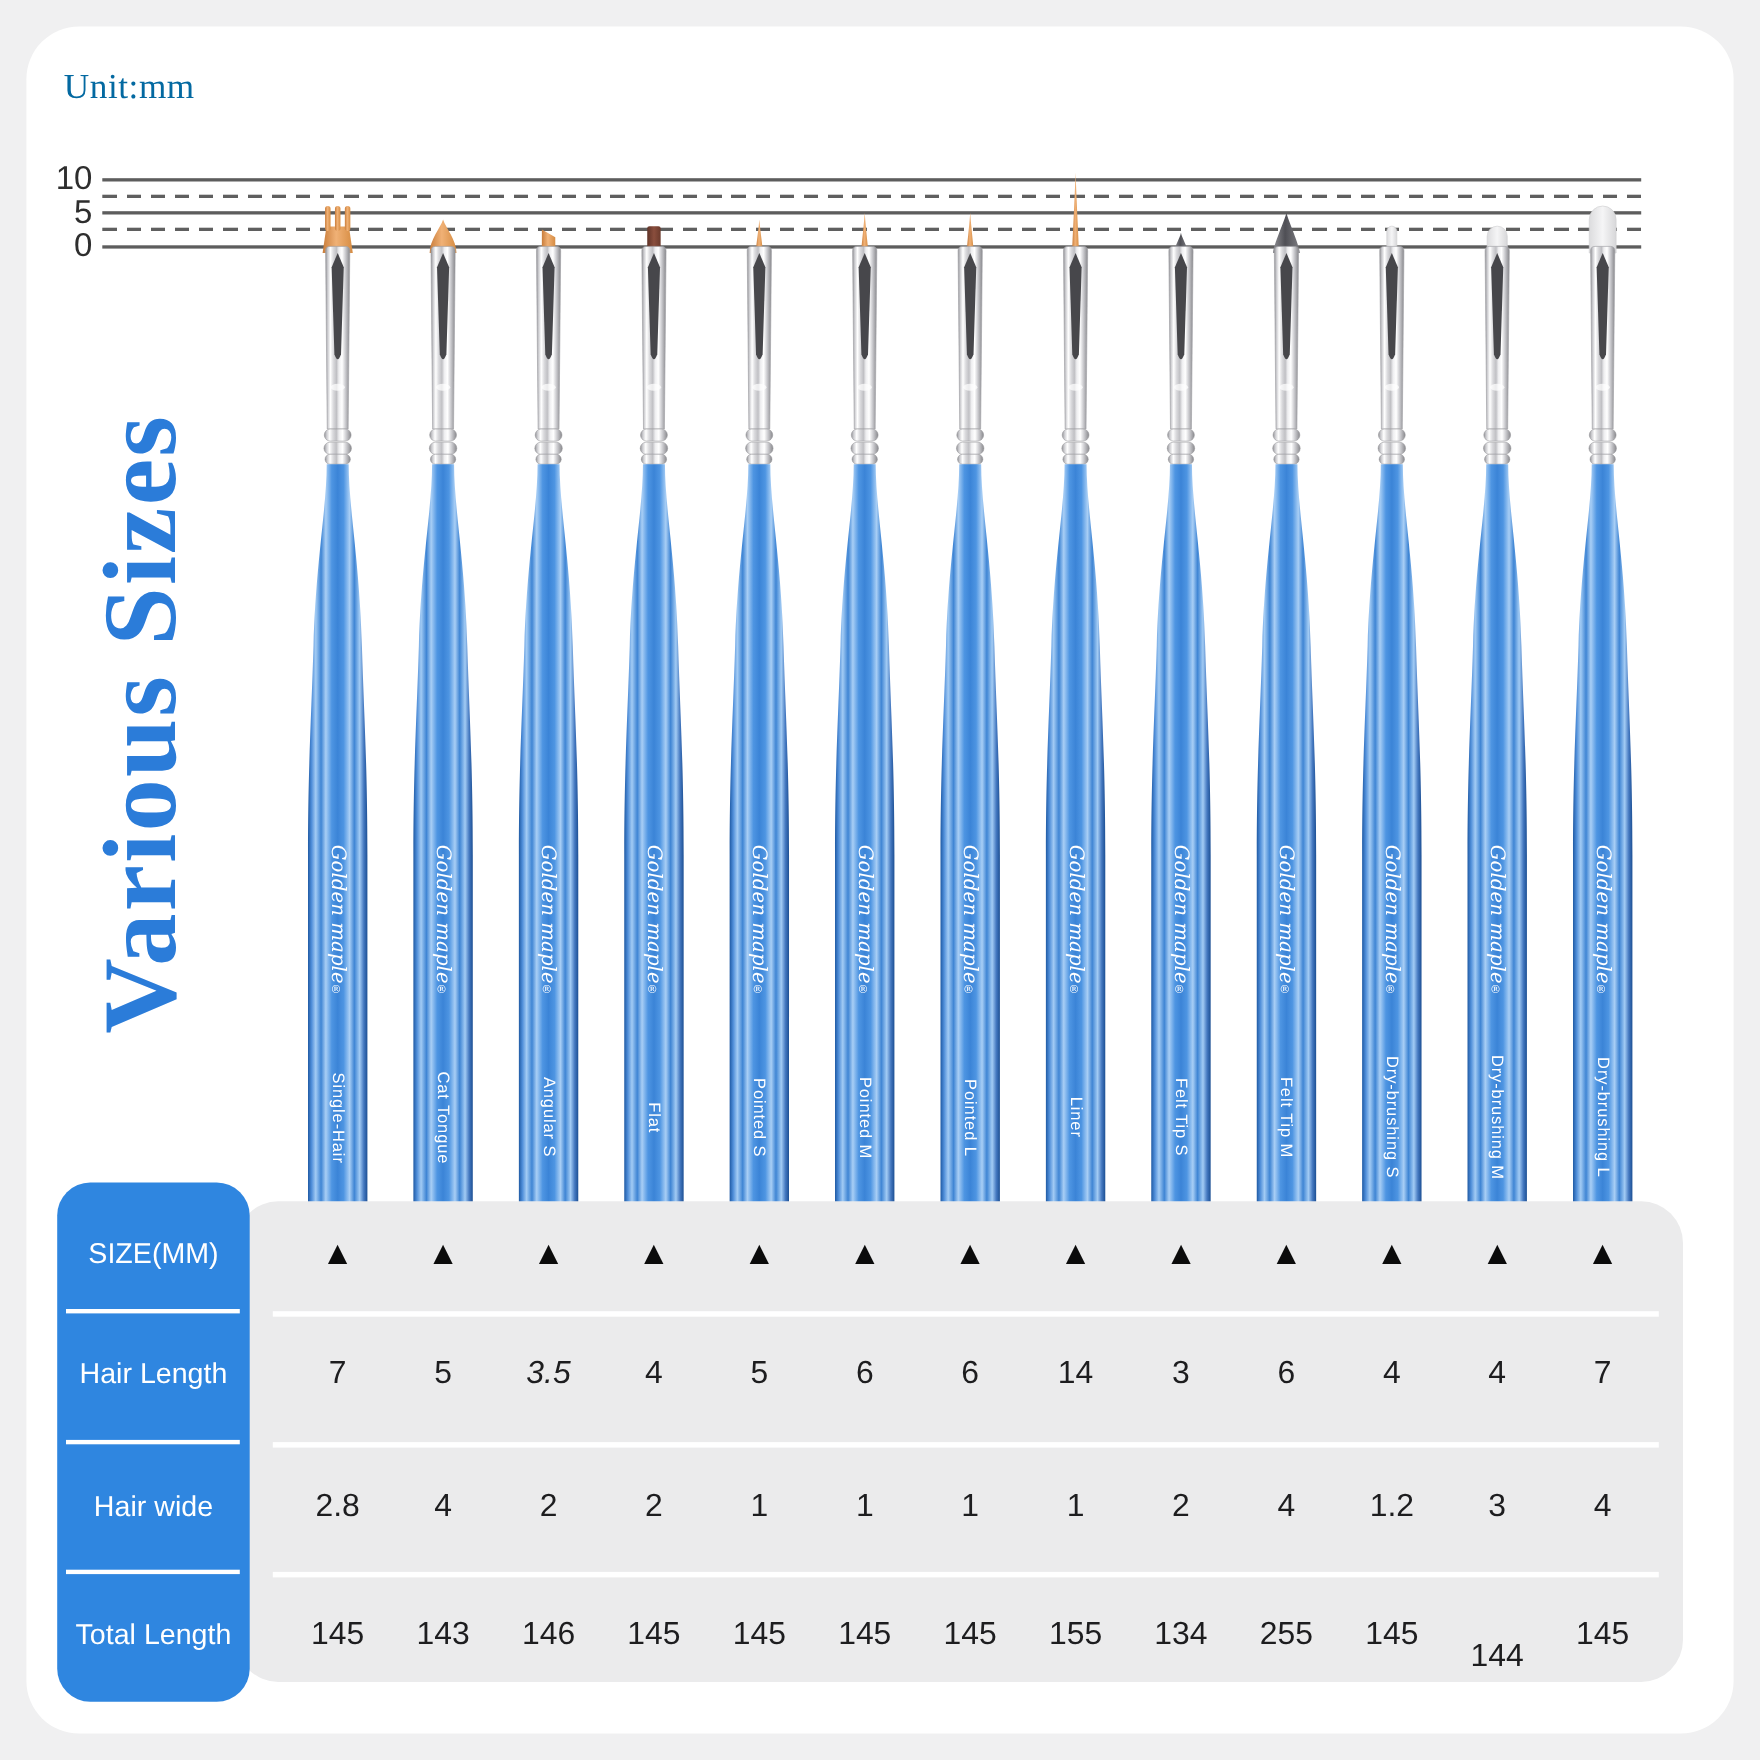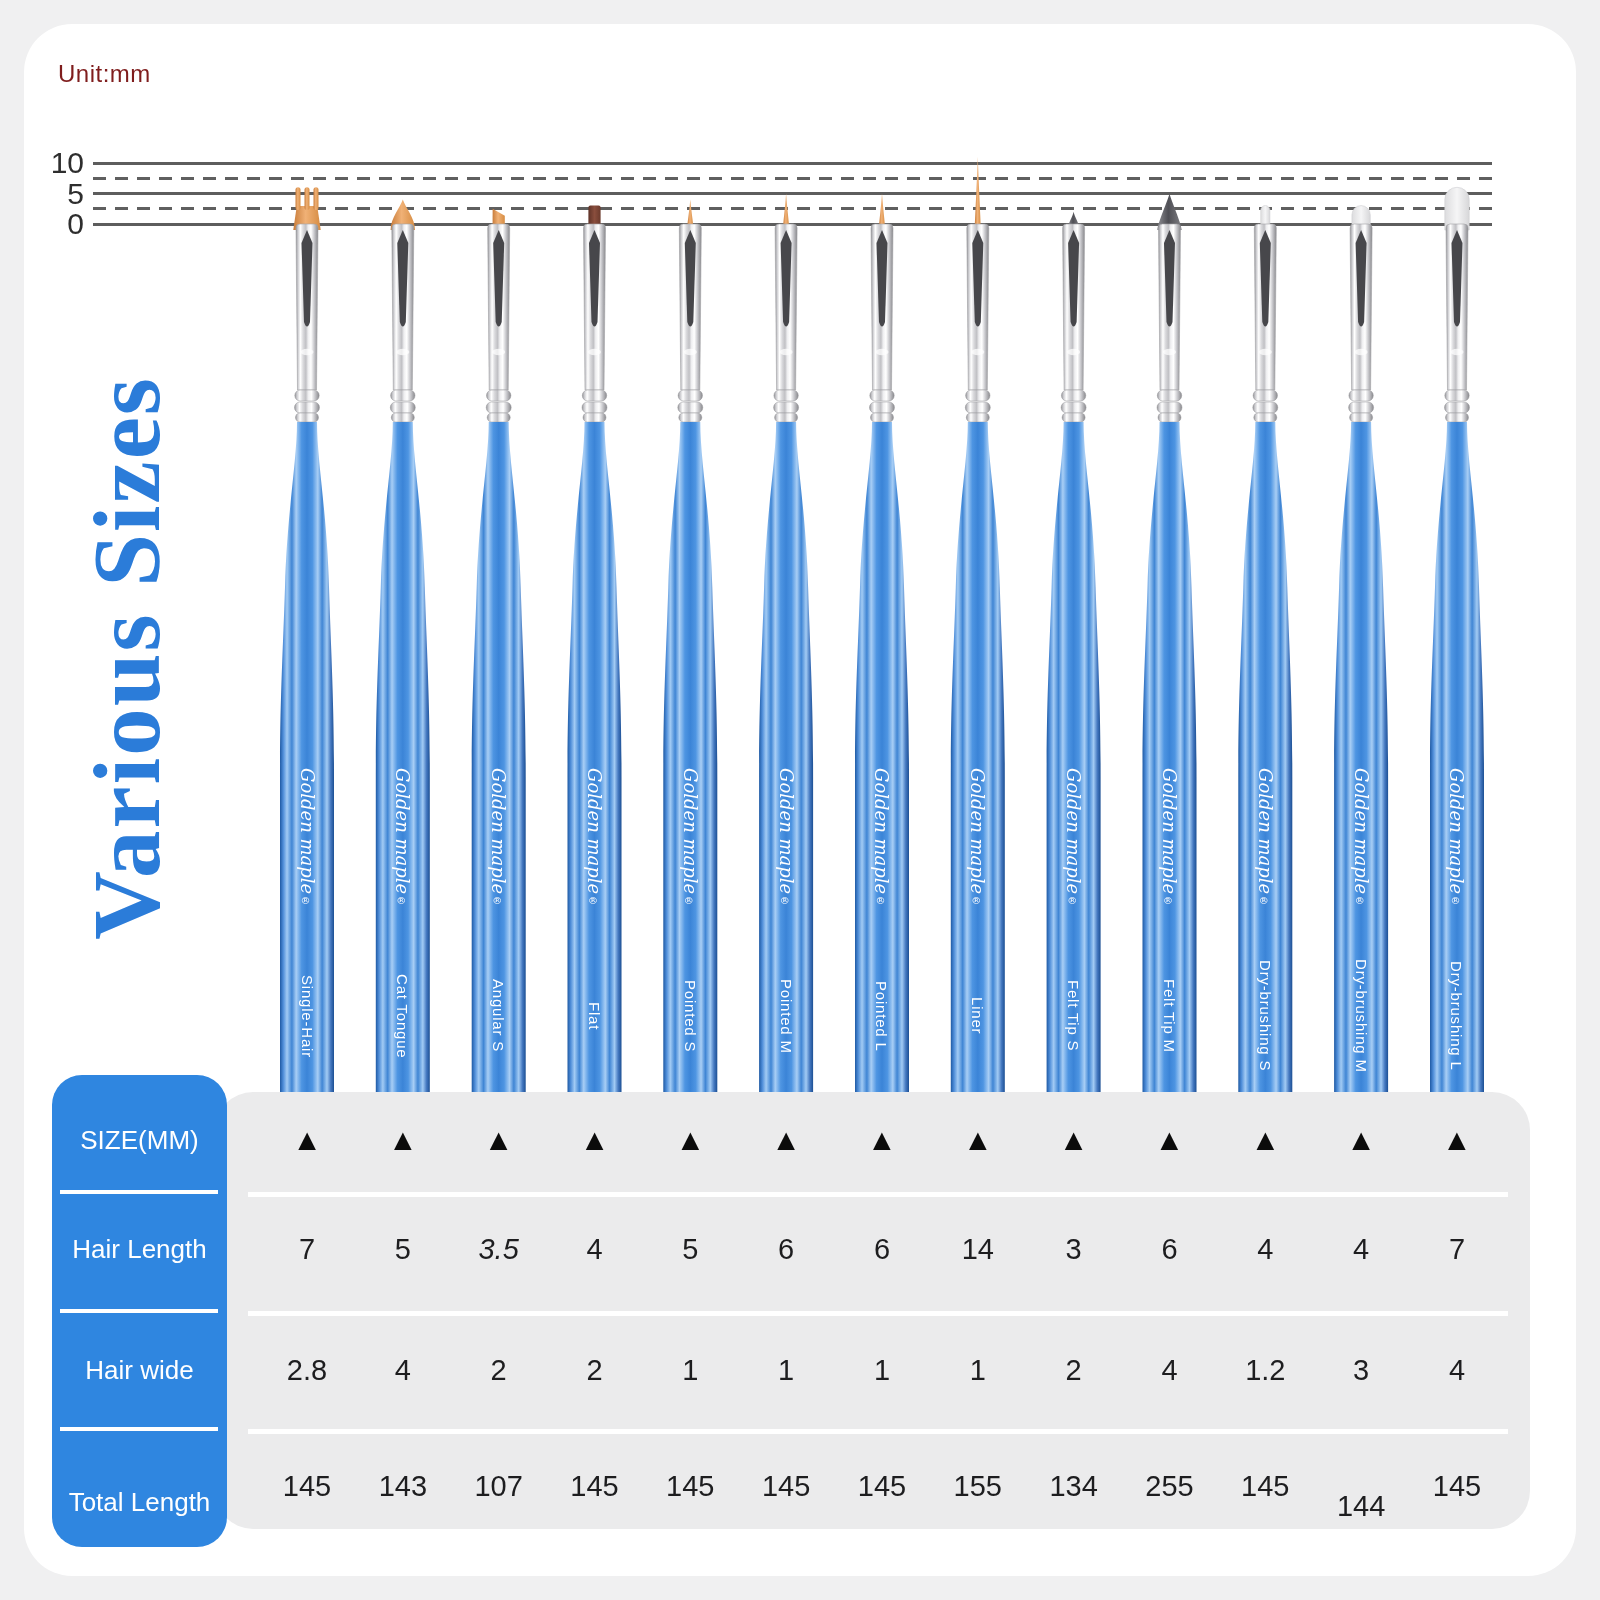--- a/index.html
+++ b/index.html
@@ -1,19 +1,19 @@
 <!DOCTYPE html>
 <html><head>
 <meta charset="utf-8">
 <style>
   html,body{margin:0;padding:0;background:#f0f0f1;}
   .stage{position:relative;width:1600px;height:1600px;background:var(--page-bg,#f0f0f1);overflow:hidden;
          font-family:"Liberation Sans",sans-serif;}
   .card{position:absolute;left:24px;top:24px;width:1552px;height:1552px;background:var(--card,#fff);border-radius:48px;}
-  .unit{position:absolute;left:58px;top:60px;font-size:24px;color:#7f1d1d;letter-spacing:.5px;}
+  .unit{position:absolute;left:58px;top:60px;font-size:32px;color:#0369a1;letter-spacing:.5px;font-family:Liberation Serif, serif;}
   .rline{position:absolute;left:93px;width:1399px;height:3px;background:#5d5d5d;}
   .rdash{position:absolute;left:93px;width:1399px;height:3px;
          background:repeating-linear-gradient(90deg,#5f5f5f 0 13px,transparent 13px 22px);}
   .rtick{position:absolute;left:18px;width:66px;height:36px;line-height:36px;text-align:right;
          font-size:30px;color:#2e2e2e;}
   .vtitle{position:absolute;left:127px;top:658px;transform:translate(-50%,-50%) rotate(-90deg);
           white-space:nowrap;font-family:"Liberation Serif",serif;font-weight:700;font-size:95px;
           color:var(--title-blue,#2b7cd9);letter-spacing:2px;}
   #brushSvg{position:absolute;left:0;top:146px;z-index:2;}
   .blabel{position:absolute;z-index:3;width:70px;display:flex;align-items:center;justify-content:center;
@@ -266,38 +266,38 @@
   <div id="panelLines">
       <div class="pline" style="top: 1192px;"></div>
       <div class="pline" style="top: 1311px;"></div>
       <div class="pline" style="top: 1429px;"></div>
     </div>
   <div class="bluecol"></div>
   <div id="rowHeaders">
       <div class="rowhdr" style="top: 1140px;">SIZE(MM)</div>
       <div class="rowhdr" style="top: 1249px;">Hair Length</div>
       <div class="rowhdr" style="top: 1370px;">Hair wide</div>
-      <div class="rowhdr" style="top: 1486px; margin-top: 16px;">Total Length</div>
+      <div class="rowhdr" style="top: 1486px;">Total Length</div>
       <div class="hline" style="top: 1190px;"></div>
       <div class="hline" style="top: 1309px;"></div>
       <div class="hline" style="top: 1427px;"></div>
     </div>
   <div id="gridCells">
       <div class="cell tri" style="left: 307px; top: 1140px;">▲</div>
       <div class="cell" style="left: 307px; top: 1249px;">7</div>
       <div class="cell" style="left: 307px; top: 1370px;">2.8</div>
       <div class="cell" style="left: 307px; top: 1486px;">145</div>
       <div class="cell tri" style="left: 402.83px; top: 1140px;">▲</div>
       <div class="cell" style="left: 402.83px; top: 1249px;">5</div>
       <div class="cell" style="left: 402.83px; top: 1370px;">4</div>
       <div class="cell" style="left: 402.83px; top: 1486px;">143</div>
       <div class="cell tri" style="left: 498.66px; top: 1140px;">▲</div>
       <div class="cell" style="left: 498.66px; top: 1249px; font-style: italic;">3.5</div>
       <div class="cell" style="left: 498.66px; top: 1370px;">2</div>
-      <div class="cell" style="left: 498.66px; top: 1486px;">107</div>
+      <div class="cell" style="left: 498.66px; top: 1486px;">146</div>
       <div class="cell tri" style="left: 594.49px; top: 1140px;">▲</div>
       <div class="cell" style="left: 594.49px; top: 1249px;">4</div>
       <div class="cell" style="left: 594.49px; top: 1370px;">2</div>
       <div class="cell" style="left: 594.49px; top: 1486px;">145</div>
       <div class="cell tri" style="left: 690.32px; top: 1140px;">▲</div>
       <div class="cell" style="left: 690.32px; top: 1249px;">5</div>
       <div class="cell" style="left: 690.32px; top: 1370px;">1</div>
       <div class="cell" style="left: 690.32px; top: 1486px;">145</div>
       <div class="cell tri" style="left: 786.15px; top: 1140px;">▲</div>
       <div class="cell" style="left: 786.15px; top: 1249px;">6</div>

